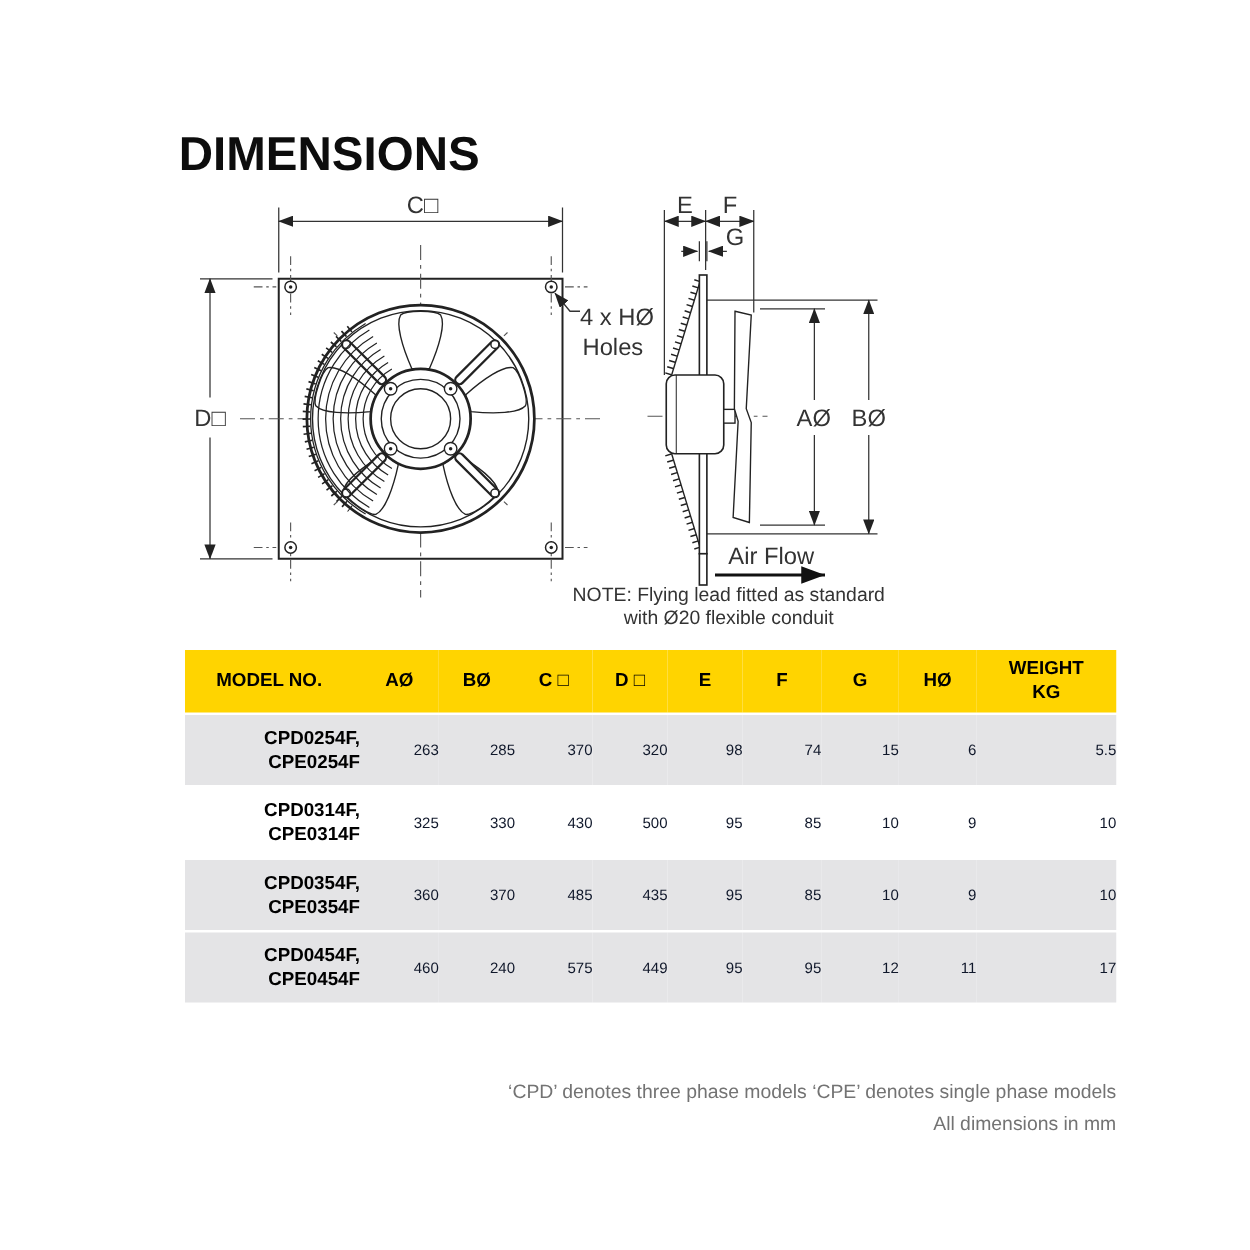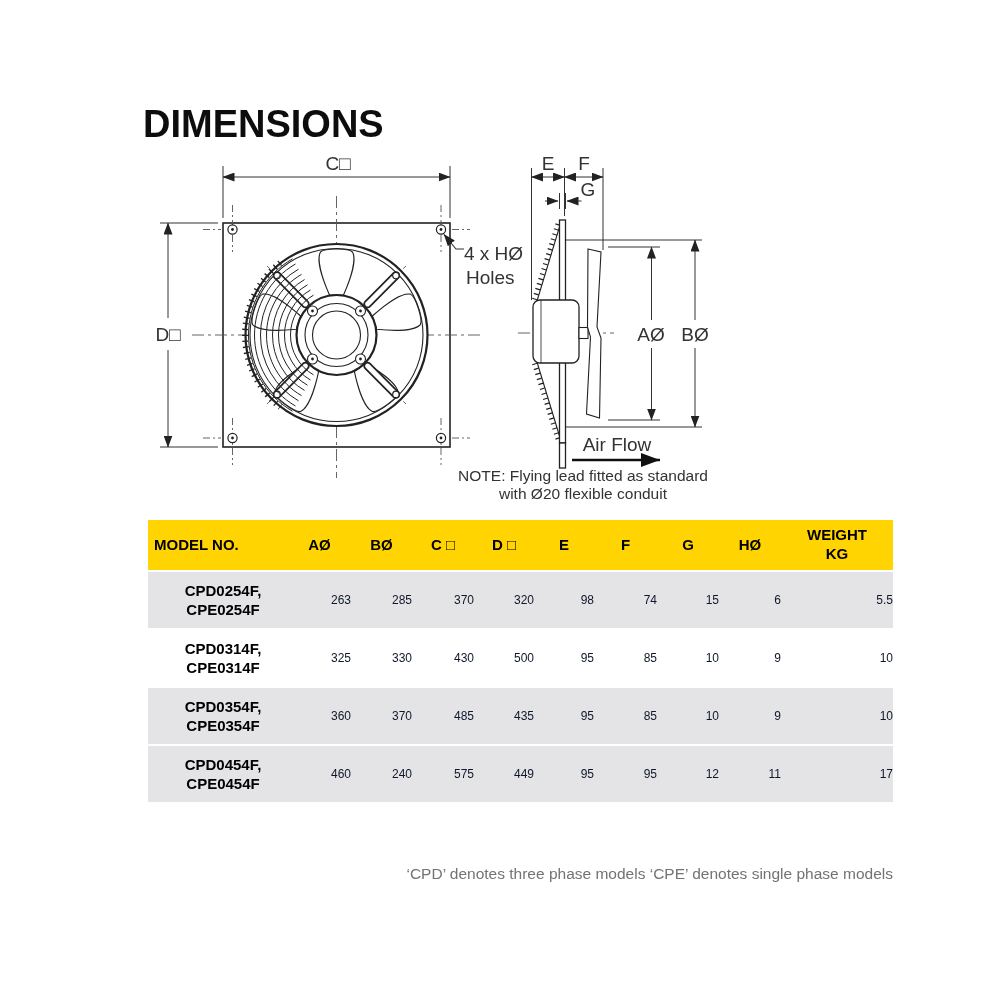--- a/index.html
+++ b/index.html
@@ -18,28 +18,28 @@
 
   table.dim-table{
     position:absolute;left:148px;top:518px;width:745px;
     border-collapse:separate;border-spacing:0 2px;table-layout:fixed;
   }
   table.dim-table th{
     background:#ffd400;color:#000;font-size:15px;font-weight:bold;
     height:50px;vertical-align:middle;text-align:center;
     white-space:pre-line;line-height:1.25;padding:0;
   }
-  table.dim-table th.model-col{text-align:left;padding-left:6px;margin-top:31px;}
+  table.dim-table th.model-col{text-align:left;padding-left:25px;margin-top:31px;}
   table.dim-table td{
     height:56px;vertical-align:middle;text-align:right;
     font-size:12px;color:#0f172a;padding:0;background:#ffffff;
   }
   table.dim-table tr.alt td{background:#e4e4e6;}
   table.dim-table td.model{
-    font-weight:bold;color:#000;font-size:15px;text-align:center;
+    font-weight:bold;color:#000;font-size:15px;text-align:right;
     padding-left:10px;white-space:pre-line;line-height:1.3;margin-top:35px;
   }
   .footnotes{
     position:absolute;left:148px;top:861px;width:745px;
     text-align:right;font-size:15.5px;color:#737373;line-height:26px;
   }
 </style>
 </head>
 <body>
 
@@ -316,13 +316,14 @@
       <td>95</td>
       <td>12</td>
       <td>11</td>
       <td>17</td>
     </tr>
   </tbody>
 </table>
 
 <div class="footnotes">
   <div>‘CPD’ denotes three phase models ‘CPE’ denotes single phase models</div>
+  <div>All dimensions in mm</div>
 </div>
 
 </body></html>

